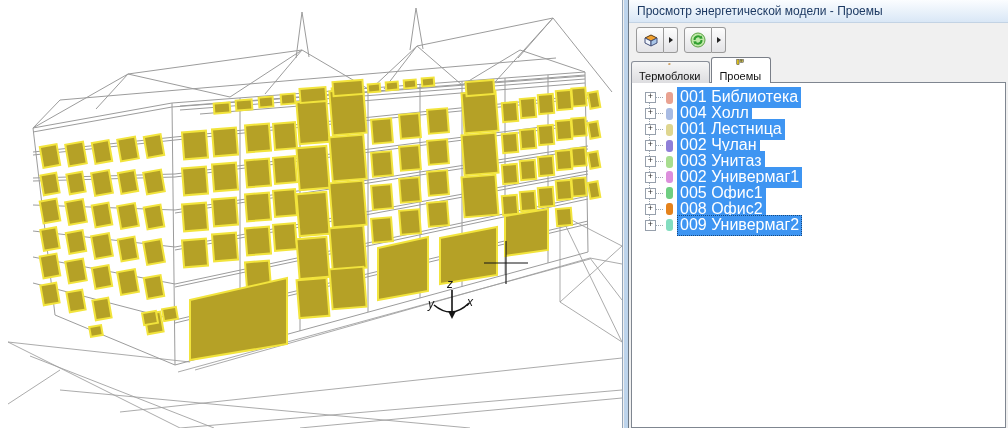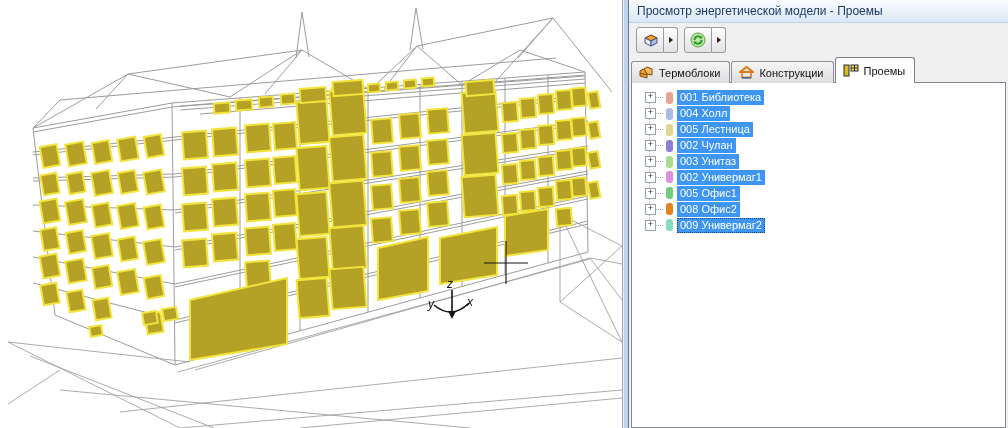--- a/index.html
+++ b/index.html
@@ -30,32 +30,32 @@
   .split-btn{display:flex;}
   .tb-btn{width:26px;height:24px;border:1px solid #9a9a9a;border-radius:3px 0 0 3px;
           background:linear-gradient(#fdfdfd,#e3e3e6);display:flex;align-items:center;justify-content:center;}
   .tb-arrow{width:13px;height:24px;border:1px solid #9a9a9a;border-left:none;border-radius:0 3px 3px 0;
             background:linear-gradient(#fdfdfd,#e3e3e6);display:flex;align-items:center;justify-content:center;}
   .tri-right{width:0;height:0;border-left:4px solid #222;border-top:3px solid transparent;border-bottom:3px solid transparent;}
 
   .tabs{display:flex;align-items:flex-end;padding-left:2px;margin-bottom:-1px;position:relative;z-index:2;}
   .tab{display:inline-flex;align-items:center;gap:5px;height:19px;padding:1px 9px 1px 7px;margin-right:1px;
        border:1px solid #8a8f99;border-bottom:none;border-radius:3px 3px 0 0;font-size:11px;color:#111;
-       background:linear-gradient(#f6f6f6,#dddde0);}
+       background:linear-gradient(#f6f6f6,#dddde0);flex-direction:column;}
   .tab.active{background:#fff;height:23px;border-color:#7a7f88;}
 
   .tree-box{flex:1;margin:0 2px 0 2px;background:#fff;border:1px solid #7f8690;position:relative;overflow:hidden;}
   .tree{position:relative;padding-top:7px;}
   .tree-vline{position:absolute;left:17px;top:10px;width:1px;border-left:1px dotted #9aa4ae;}
   .tree-row{display:flex;align-items:center;height:15.9px;position:relative;}
   .expander{width:9px;height:9px;margin-left:13px;border:1px solid #97a0ac;background:#fff;
             font-size:9px;line-height:7px;text-align:center;color:#333;flex:none;position:relative;z-index:1;}
   .hdots{width:7px;border-top:1px dotted #9aa4ae;height:0;flex:none;}
   .swatch{width:7px;height:12px;border-radius:3px;margin:0 4px 0 3px;flex:none;}
-  .tree-label{font-size:11px;color:#fff;background:var(--selection);padding:1px 3px 2px 3px;white-space:nowrap;}
+  .tree-label{font-size:16px;color:#fff;background:var(--selection);padding:1px 3px 2px 3px;white-space:nowrap;}
   .tree-label.focused{outline:1px dotted #17497f;outline-offset:-1px;}
 </style>
 </head>
 <body>
 
 <div class="app">
 
   <div class="viewport3d">
     <svg width="622" height="428" viewBox="0 0 622 428">
 
@@ -261,28 +261,20 @@
 
       <div class="tabs">
         <div class="tab">
           <svg width="15" height="13" viewBox="0 0 15 13">
             <polygon points="1,5 4,3 8,5 8,12 1,10" fill="#f0a030" stroke="#7a4a10" stroke-width="1"></polygon>
             <polygon points="5,3 8,1 13,3 13,9 8,8" fill="#f6b860" stroke="#7a4a10" stroke-width="1"></polygon>
             <line x1="1" y1="7.5" x2="8" y2="8.6" stroke="#7a4a10"></line>
           </svg>
           <span>Термоблоки</span>
         </div>
-        <div class="tab">
-          <svg width="15" height="13" viewBox="0 0 15 13">
-            <polygon points="1,6 7.5,1 14,6" fill="none" stroke="#e07818" stroke-width="2"></polygon>
-            <rect x="3" y="6" width="9" height="5.5" fill="none" stroke="#e07818" stroke-width="1.6"></rect>
-            <line x1="3" y1="11.8" x2="12" y2="11.8" stroke="#3a5aa8" stroke-width="1.4"></line>
-          </svg>
-          <span>Конструкции</span>
-        </div>
         <div class="tab active">
           <svg width="16" height="13" viewBox="0 0 16 13">
             <rect x="1" y="1" width="5" height="11" fill="#d8bc20" stroke="#2a2a2a" stroke-width="1"></rect>
             <rect x="8" y="1" width="7" height="6" fill="#f0e060" stroke="#2a2a2a" stroke-width="1"></rect>
             <line x1="11.5" y1="1" x2="11.5" y2="7" stroke="#2a2a2a"></line>
             <line x1="8" y1="4" x2="15" y2="4" stroke="#2a2a2a"></line>
           </svg>
           <span>Проемы</span>
         </div>
       </div>
@@ -302,21 +294,21 @@
     <span class="expander">+</span>
     <span class="hdots"></span>
     <span class="swatch" style="background: rgb(168, 187, 227);"></span>
     <span class="tree-label">004 Холл</span>
   </div>
 
   <div class="tree-row">
     <span class="expander">+</span>
     <span class="hdots"></span>
     <span class="swatch" style="background: rgb(223, 214, 143);"></span>
-    <span class="tree-label">005 Лестница</span>
+    <span class="tree-label">001 Лестница</span>
   </div>
 
   <div class="tree-row">
     <span class="expander">+</span>
     <span class="hdots"></span>
     <span class="swatch" style="background: rgb(143, 127, 216);"></span>
     <span class="tree-label">002 Чулан</span>
   </div>
 
   <div class="tree-row">

